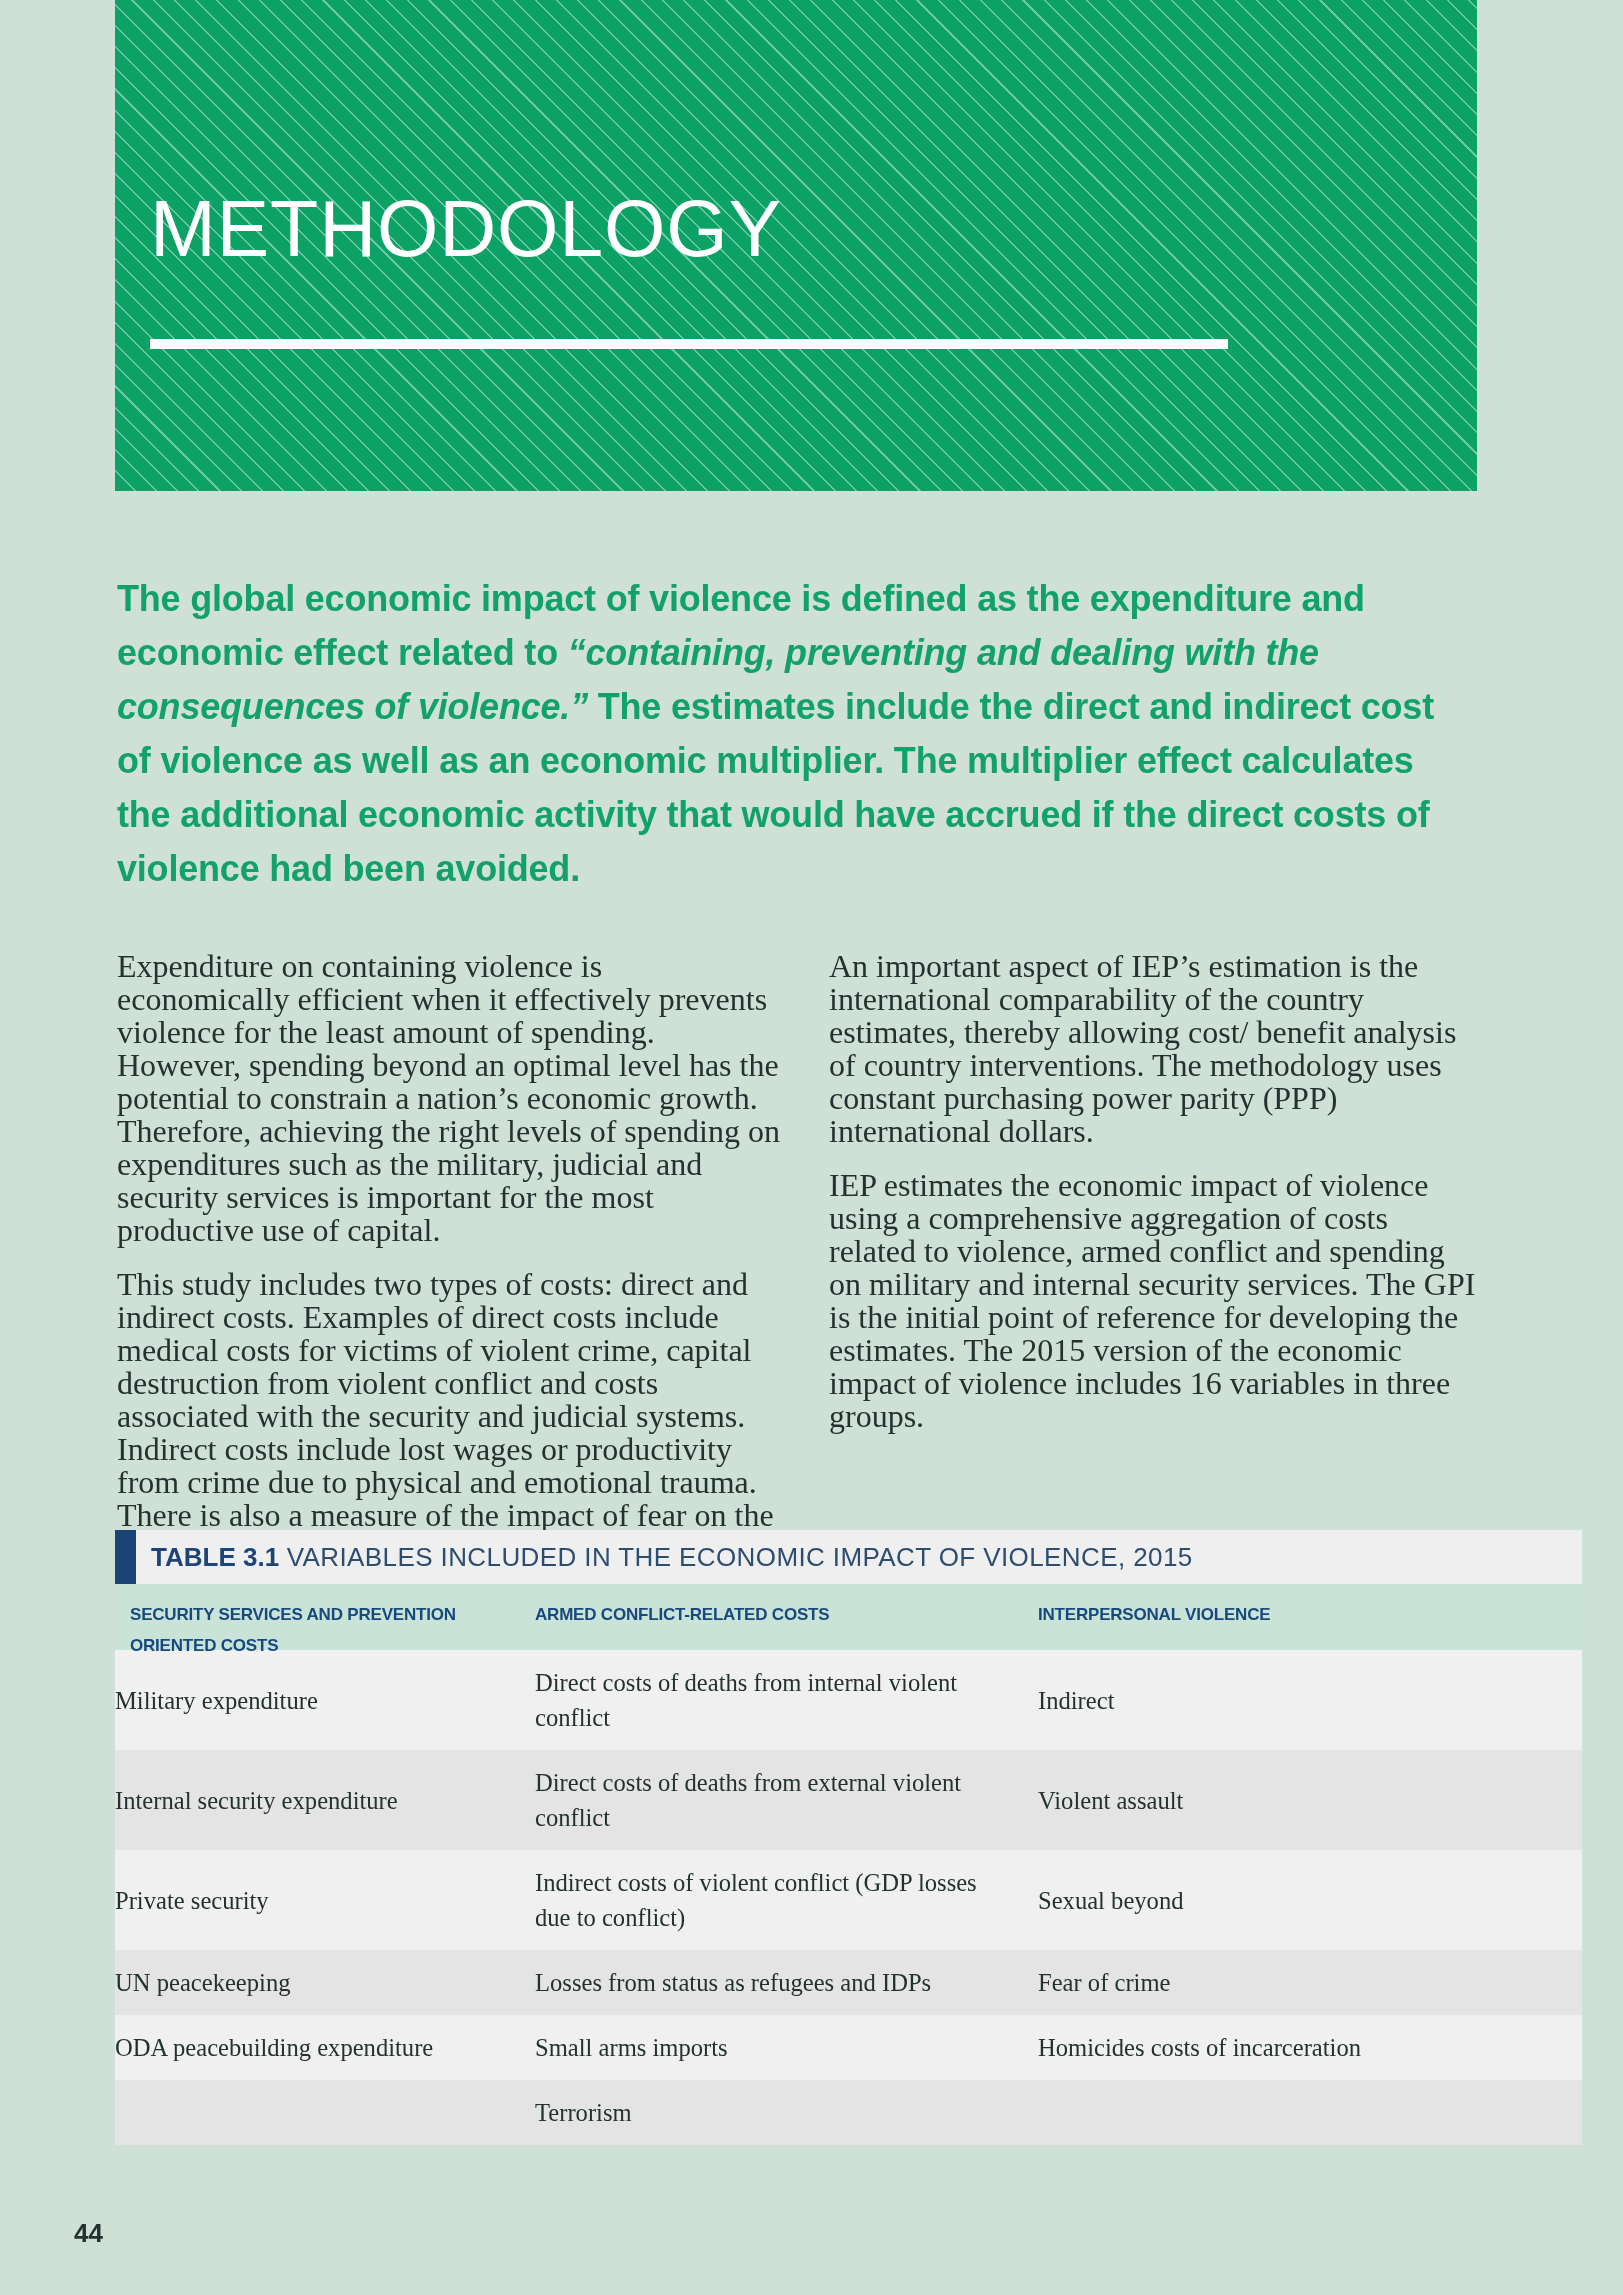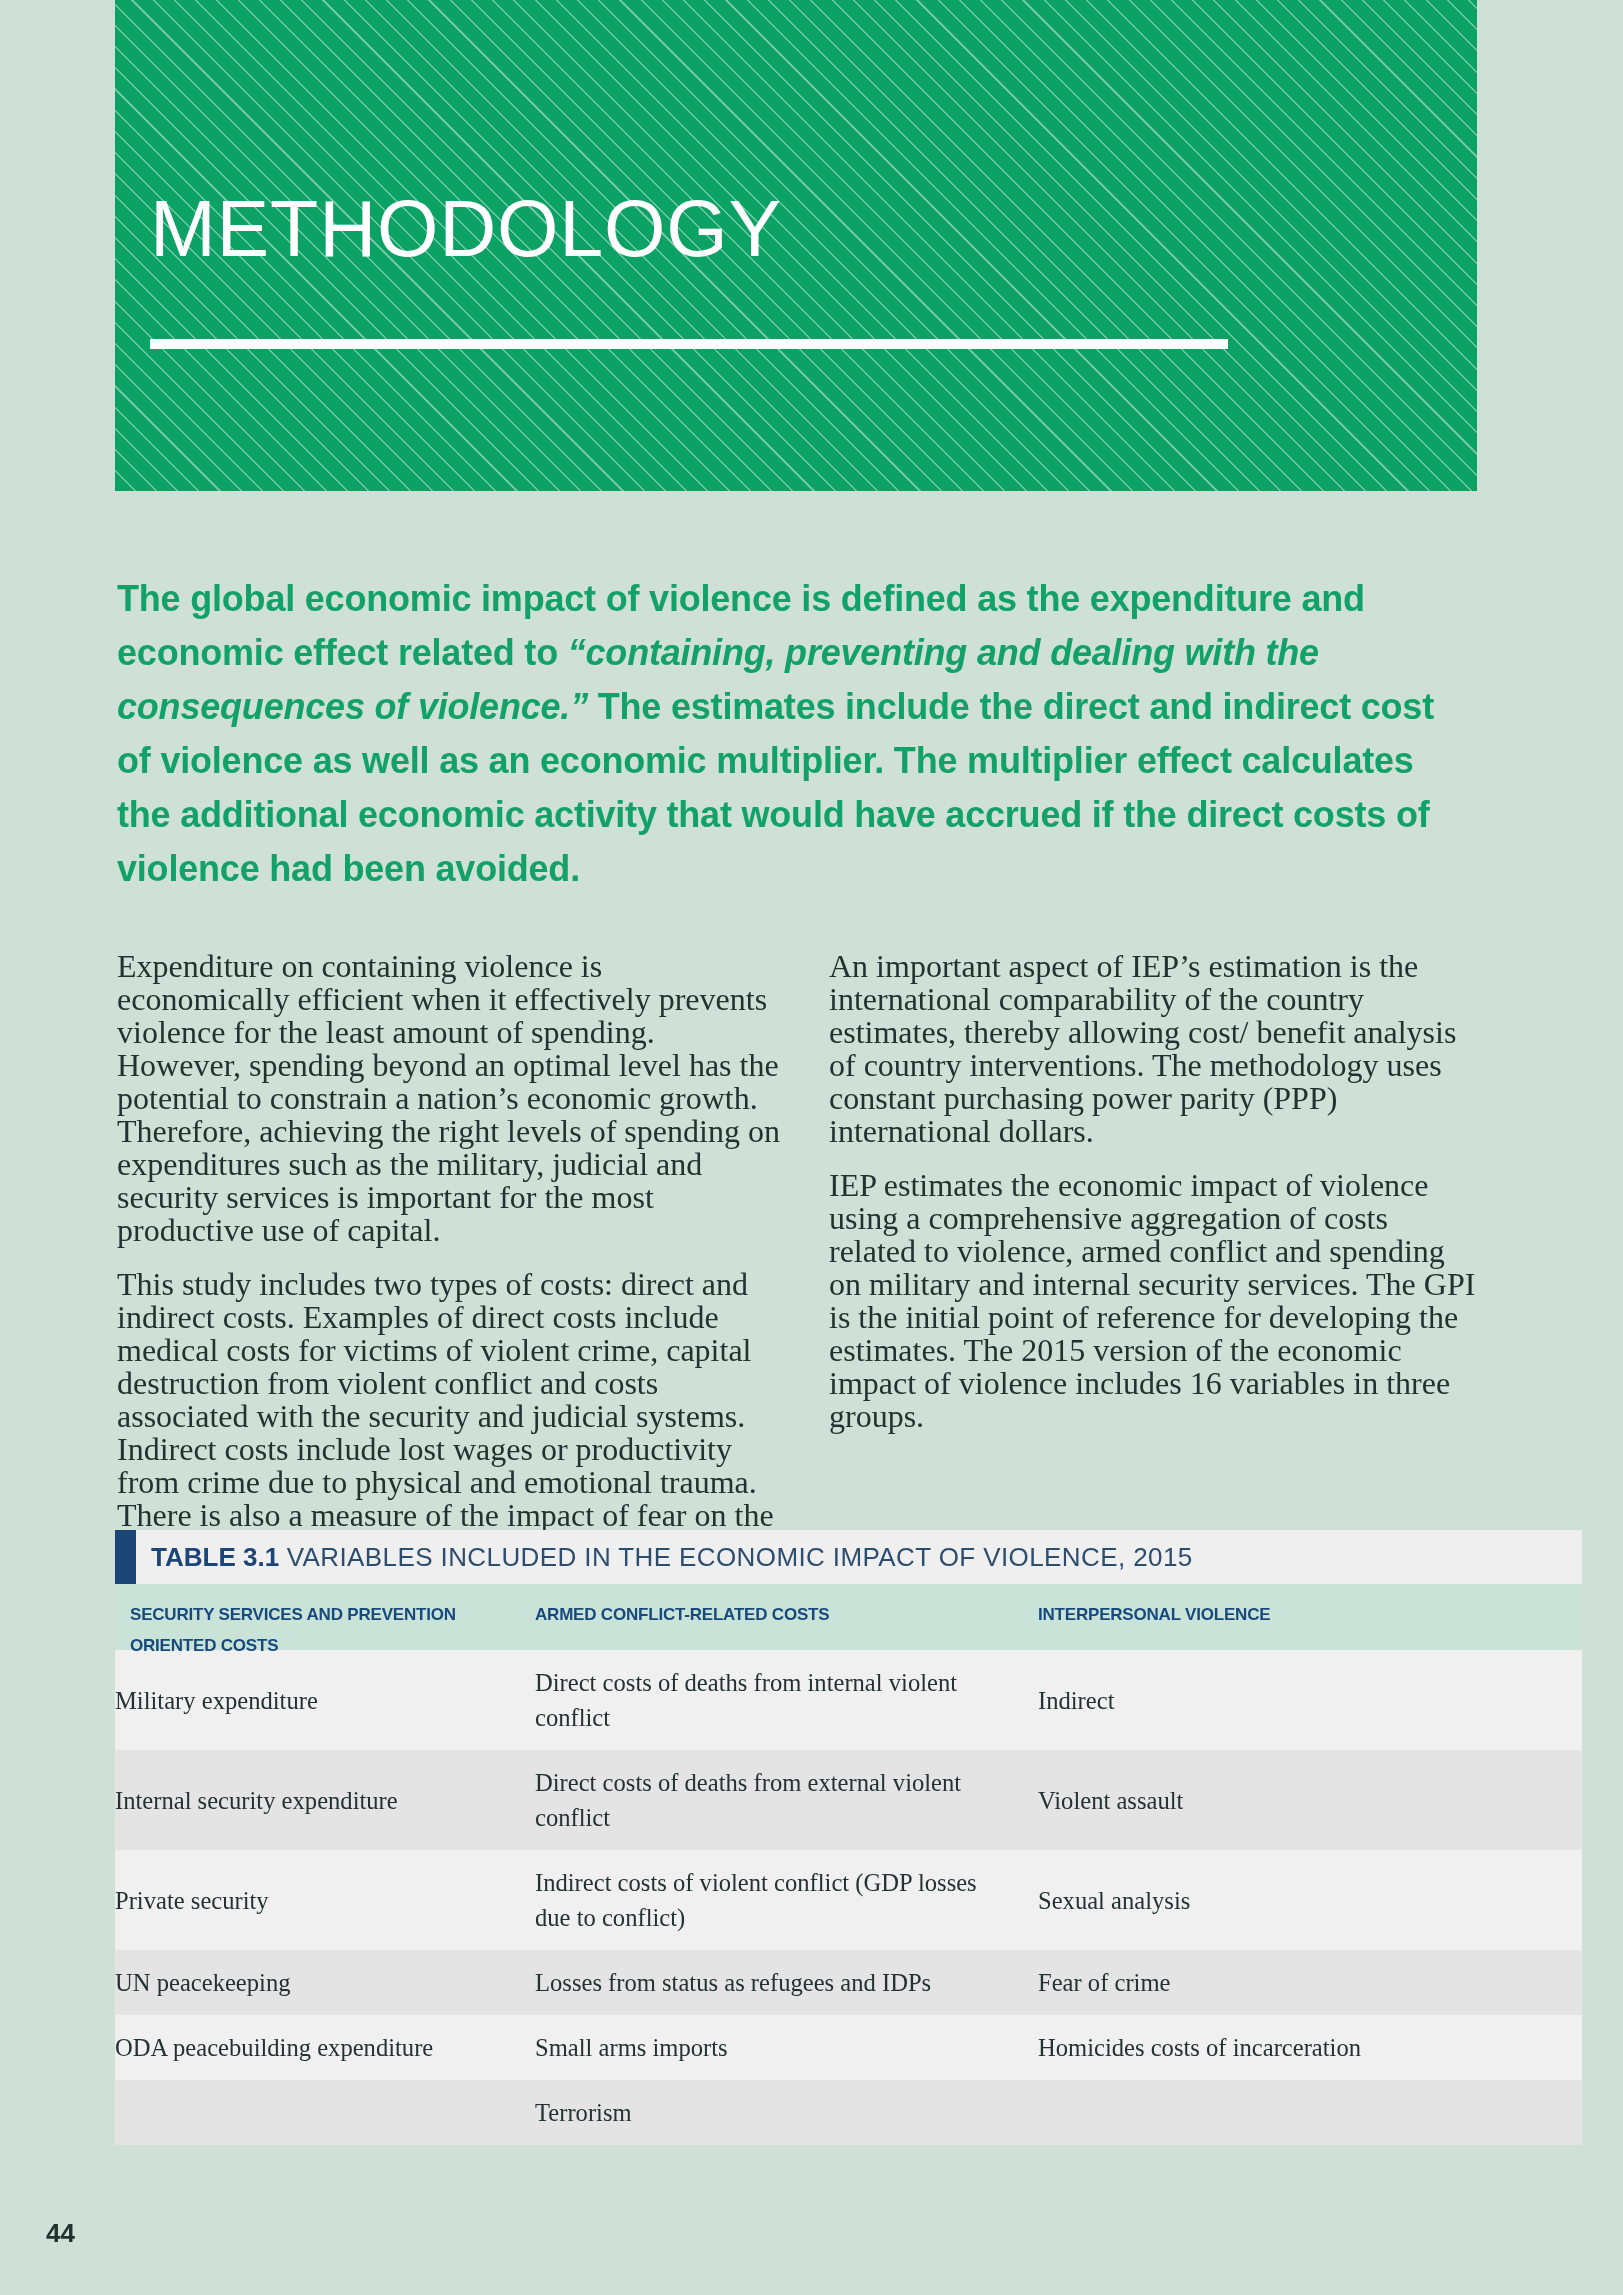--- a/index.html
+++ b/index.html
@@ -108,21 +108,21 @@
   .trow.even{background:var(--row_dark);}
   .td{
     font-size:24.6px;line-height:35px;color:var(--body_ink);
   }
   .td.c1{padding-right:24px;}
   .td.c2{padding-right:36px;}
   .td.c3{padding-right:16px;}
 
   
   .pageno{
-    position:absolute;left:46px;top:2218px;
+    position:absolute;left:74px;top:2218px;
     font-family:"Liberation Sans", sans-serif;
     font-weight:bold;font-size:26px;color:var(--body_ink);
   }
 </style>
 </head>
 <body>
 
 <div class="page">
 
   <header class="banner">
@@ -161,21 +161,21 @@
       <div class="td c3">Indirect</div>
     </div>
     <div class="trow tall even">
       <div class="td c1">Internal security expenditure</div>
       <div class="td c2">Direct costs of deaths from external violent conflict</div>
       <div class="td c3">Violent assault</div>
     </div>
     <div class="trow tall odd">
       <div class="td c1">Private security</div>
       <div class="td c2">Indirect costs of violent conflict (GDP losses due to conflict)</div>
-      <div class="td c3">Sexual analysis</div>
+      <div class="td c3">Sexual beyond</div>
     </div>
     <div class="trow short even">
       <div class="td c1">UN peacekeeping</div>
       <div class="td c2">Losses from status as refugees and IDPs</div>
       <div class="td c3">Fear of crime</div>
     </div>
     <div class="trow short odd">
       <div class="td c1">ODA peacebuilding expenditure</div>
       <div class="td c2">Small arms imports</div>
       <div class="td c3">Homicides costs of incarceration</div>

